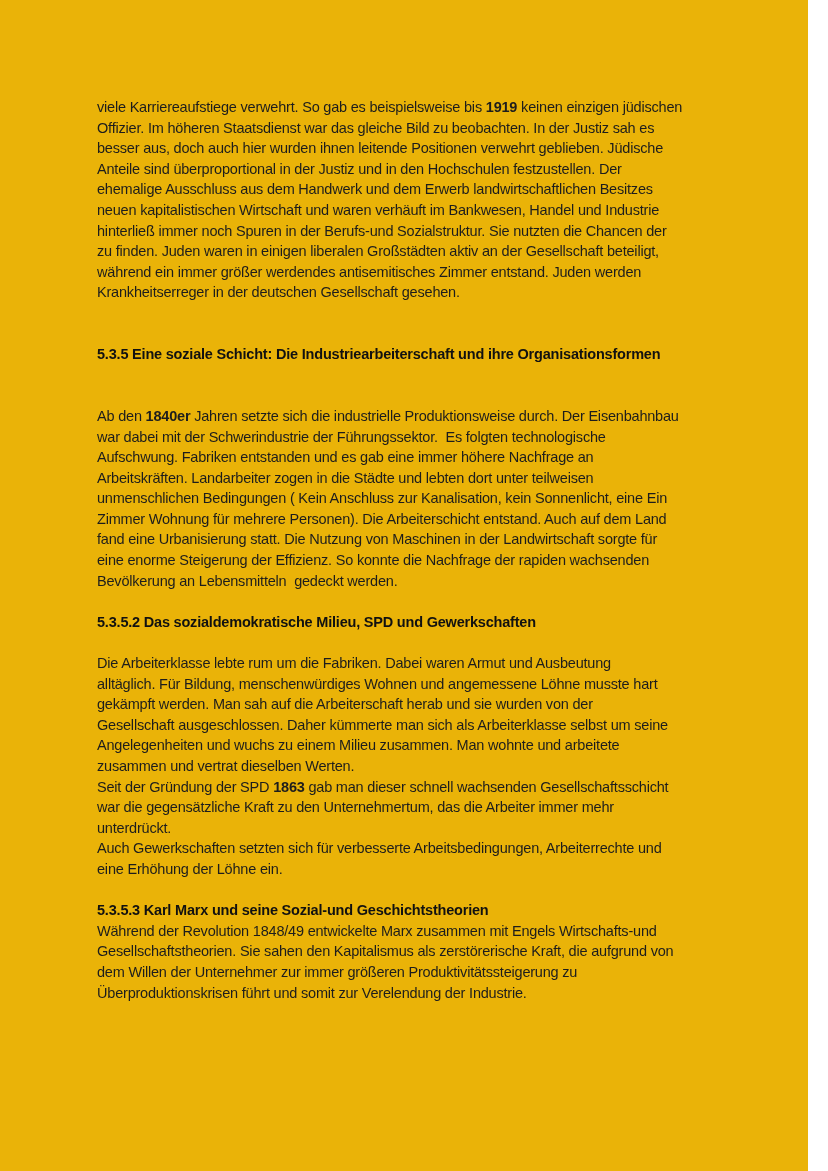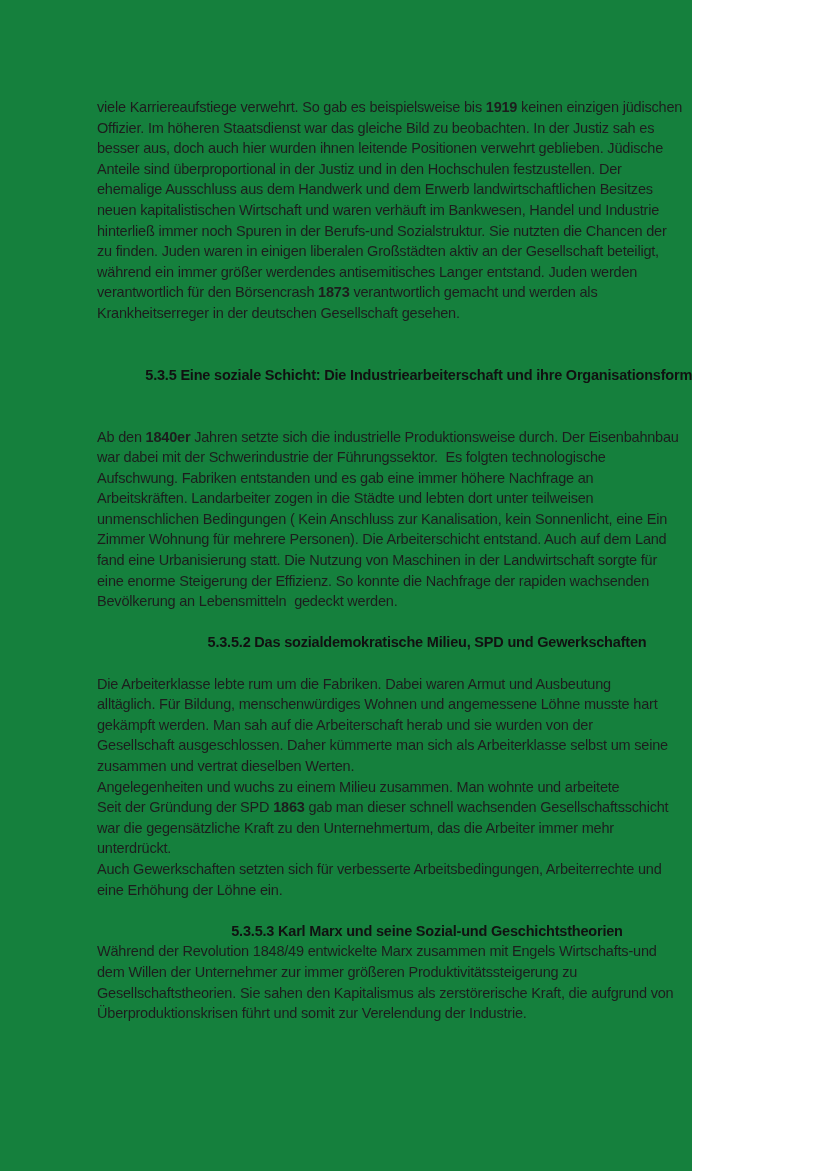--- a/index.html
+++ b/index.html
@@ -2,64 +2,62 @@
 <html><head>
 <meta charset="utf-8">
 <style>
   html, body {
     margin: 0;
     padding: 0;
     background: #ffffff;
   }
   .page {
     position: relative;
-    width: 692px;
+    width: 808px;
     height: 1171px;
-    background: #15803d;
+    background: #eab308;
     overflow: hidden;
   }
   .content {
     position: absolute;
     left: 97px;
     top: 97px;
     width: 660px;
     font-family: "Liberation Sans", sans-serif;
     font-size: 14.5px;
     letter-spacing: -0.2px;
     line-height: 20.6px;
     color: #1d1d1d;
   }
   .line {
     height: 20.6px;
     white-space: pre;
   }
   .line.heading {
     font-weight: bold;
     color: #111111;
-    text-align: center;
   }
   .run.bold {
     font-weight: bold;
   }
 </style>
 </head>
 <body>
 
 <div class="page">
   <div class="content" style="color: rgb(29, 29, 29);">
       <div class="line"><span class="run">viele Karriereaufstiege verwehrt. So gab es beispielsweise bis </span><span class="run bold">1919</span><span class="run"> keinen einzigen jüdischen</span></div>
       <div class="line"><span class="run">Offizier. Im höheren Staatsdienst war das gleiche Bild zu beobachten. In der Justiz sah es</span></div>
       <div class="line"><span class="run">besser aus, doch auch hier wurden ihnen leitende Positionen verwehrt geblieben. Jüdische</span></div>
       <div class="line"><span class="run">Anteile sind überproportional in der Justiz und in den Hochschulen festzustellen. Der</span></div>
       <div class="line"><span class="run">ehemalige Ausschluss aus dem Handwerk und dem Erwerb landwirtschaftlichen Besitzes</span></div>
       <div class="line"><span class="run">neuen kapitalistischen Wirtschaft und waren verhäuft im Bankwesen, Handel und Industrie</span></div>
       <div class="line"><span class="run">hinterließ immer noch Spuren in der Berufs-und Sozialstruktur. Sie nutzten die Chancen der</span></div>
       <div class="line"><span class="run">zu finden. Juden waren in einigen liberalen Großstädten aktiv an der Gesellschaft beteiligt,</span></div>
-      <div class="line"><span class="run">während ein immer größer werdendes antisemitisches Langer entstand. Juden werden</span></div>
-      <div class="line"><span class="run">verantwortlich für den Börsencrash </span><span class="run bold">1873</span><span class="run"> verantwortlich gemacht und werden als</span></div>
+      <div class="line"><span class="run">während ein immer größer werdendes antisemitisches Zimmer entstand. Juden werden</span></div>
       <div class="line"><span class="run">Krankheitserreger in der deutschen Gesellschaft gesehen.</span></div>
       <div class="line"></div>
       <div class="line"></div>
       <div class="line heading"><span class="run bold">5.3.5 Eine soziale Schicht: Die Industriearbeiterschaft und ihre Organisationsformen</span></div>
       <div class="line"></div>
       <div class="line"></div>
       <div class="line"><span class="run">Ab den </span><span class="run bold">1840er</span><span class="run"> Jahren setzte sich die industrielle Produktionsweise durch. Der Eisenbahnbau</span></div>
       <div class="line"><span class="run">war dabei mit der Schwerindustrie der Führungssektor.  Es folgten technologische</span></div>
       <div class="line"><span class="run">Aufschwung. Fabriken entstanden und es gab eine immer höhere Nachfrage an</span></div>
       <div class="line"><span class="run">Arbeitskräften. Landarbeiter zogen in die Städte und lebten dort unter teilweisen</span></div>
@@ -68,27 +66,27 @@
       <div class="line"><span class="run">fand eine Urbanisierung statt. Die Nutzung von Maschinen in der Landwirtschaft sorgte für</span></div>
       <div class="line"><span class="run">eine enorme Steigerung der Effizienz. So konnte die Nachfrage der rapiden wachsenden</span></div>
       <div class="line"><span class="run">Bevölkerung an Lebensmitteln  gedeckt werden.</span></div>
       <div class="line"></div>
       <div class="line heading"><span class="run bold">5.3.5.2 Das sozialdemokratische Milieu, SPD und Gewerkschaften</span></div>
       <div class="line"></div>
       <div class="line"><span class="run">Die Arbeiterklasse lebte rum um die Fabriken. Dabei waren Armut und Ausbeutung</span></div>
       <div class="line"><span class="run">alltäglich. Für Bildung, menschenwürdiges Wohnen und angemessene Löhne musste hart</span></div>
       <div class="line"><span class="run">gekämpft werden. Man sah auf die Arbeiterschaft herab und sie wurden von der</span></div>
       <div class="line"><span class="run">Gesellschaft ausgeschlossen. Daher kümmerte man sich als Arbeiterklasse selbst um seine</span></div>
+      <div class="line"><span class="run">Angelegenheiten und wuchs zu einem Milieu zusammen. Man wohnte und arbeitete</span></div>
       <div class="line"><span class="run">zusammen und vertrat dieselben Werten.</span></div>
-      <div class="line"><span class="run">Angelegenheiten und wuchs zu einem Milieu zusammen. Man wohnte und arbeitete</span></div>
       <div class="line"><span class="run">Seit der Gründung der SPD </span><span class="run bold">1863</span><span class="run"> gab man dieser schnell wachsenden Gesellschaftsschicht</span></div>
       <div class="line"><span class="run">war die gegensätzliche Kraft zu den Unternehmertum, das die Arbeiter immer mehr</span></div>
       <div class="line"><span class="run">unterdrückt.</span></div>
       <div class="line"><span class="run">Auch Gewerkschaften setzten sich für verbesserte Arbeitsbedingungen, Arbeiterrechte und</span></div>
       <div class="line"><span class="run">eine Erhöhung der Löhne ein.</span></div>
       <div class="line"></div>
       <div class="line heading"><span class="run bold">5.3.5.3 Karl Marx und seine Sozial-und Geschichtstheorien</span></div>
       <div class="line"><span class="run">Während der Revolution 1848/49 entwickelte Marx zusammen mit Engels Wirtschafts-und</span></div>
+      <div class="line"><span class="run">Gesellschaftstheorien. Sie sahen den Kapitalismus als zerstörerische Kraft, die aufgrund von</span></div>
       <div class="line"><span class="run">dem Willen der Unternehmer zur immer größeren Produktivitätssteigerung zu</span></div>
-      <div class="line"><span class="run">Gesellschaftstheorien. Sie sahen den Kapitalismus als zerstörerische Kraft, die aufgrund von</span></div>
       <div class="line"><span class="run">Überproduktionskrisen führt und somit zur Verelendung der Industrie.</span></div>
     </div>
 </div>
 
 </body></html>

